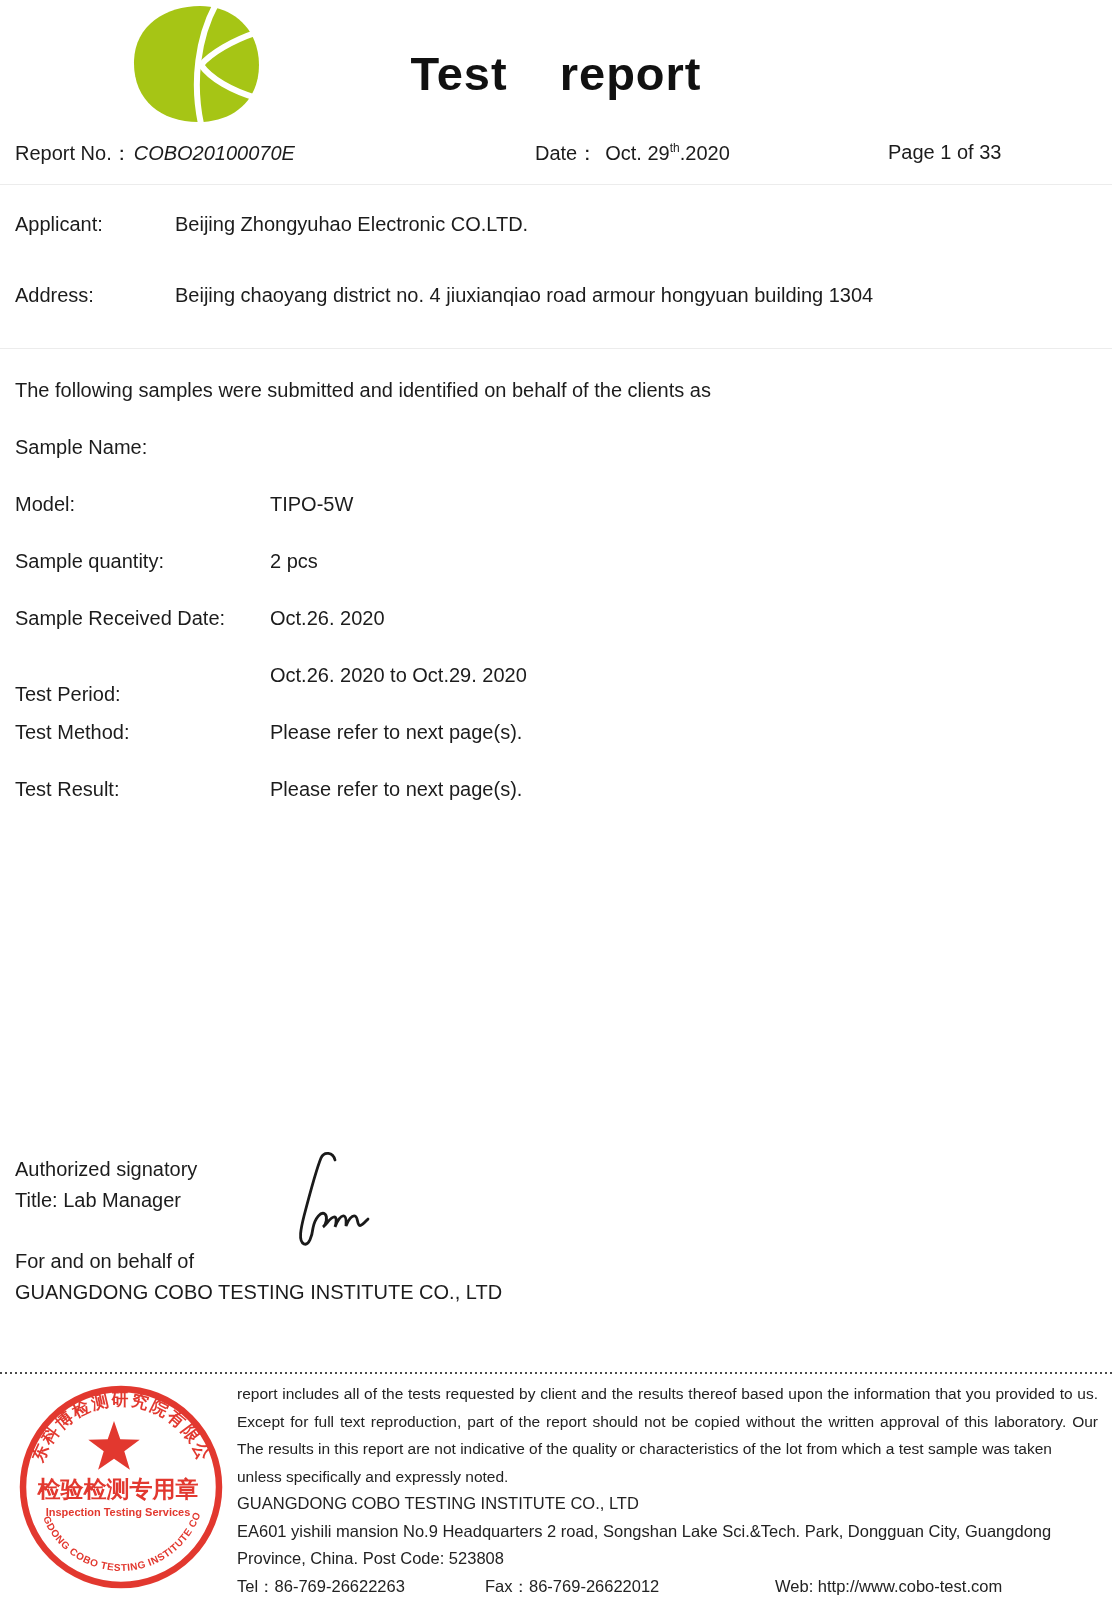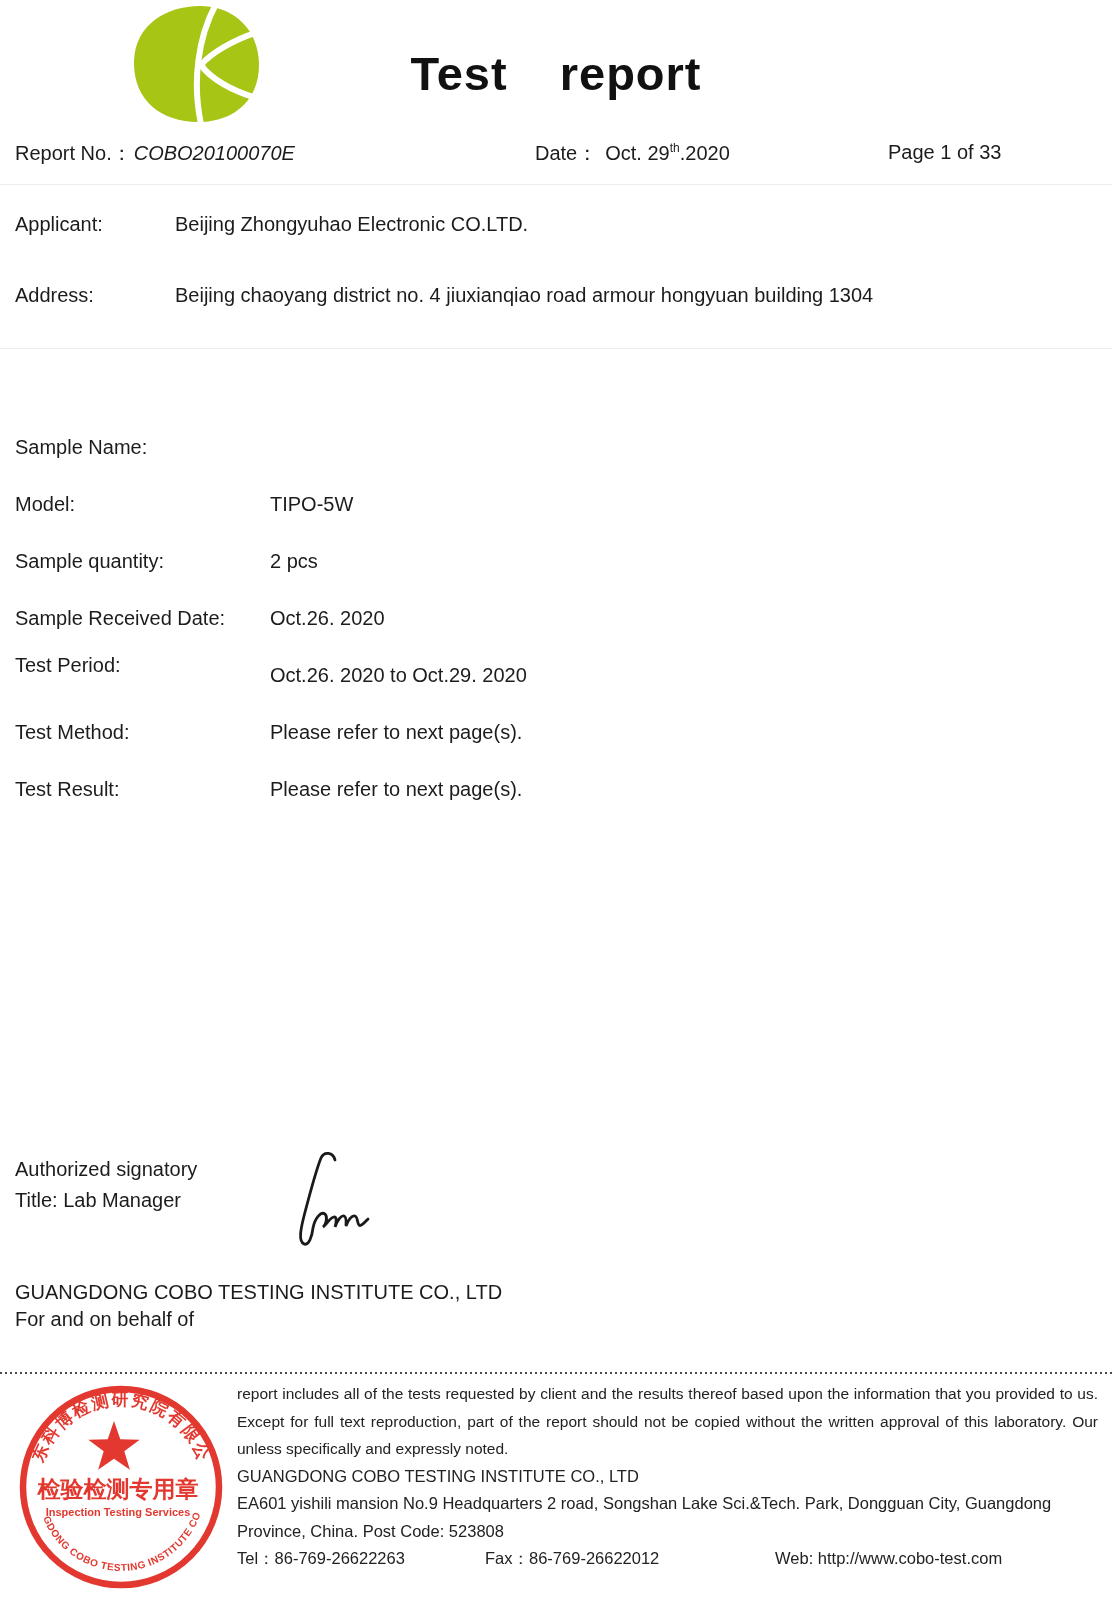--- a/index.html
+++ b/index.html
@@ -66,54 +66,55 @@
   <div class="abs hairline" style="top:184px;"></div>
 
   <div class="abs lbl" style="left:15px;top:213px;">Applicant:</div>
   <div class="abs val" style="left:175px;top:213px;">Beijing Zhongyuhao Electronic CO.LTD.</div>
 
   <div class="abs lbl" style="left:15px;top:284px;">Address:</div>
   <div class="abs val" style="left:175px;top:284px;">Beijing chaoyang district no. 4 jiuxianqiao road armour hongyuan building 1304</div>
 
   <div class="abs hairline" style="top:348px;"></div>
 
+  <div class="abs val" style="left:15px;top:379px;">The following samples were submitted and identified on behalf of the clients as</div>
 
   <div class="abs lbl" style="left:15px;top:436px;">Sample Name:</div>
 
   <div class="abs lbl" style="left:15px;top:493px;">Model:</div>
   <div class="abs val" style="left:270px;top:493px;">TIPO-5W</div>
 
   <div class="abs lbl" style="left:15px;top:550px;">Sample quantity:</div>
   <div class="abs val" style="left:270px;top:550px;">2 pcs</div>
 
   <div class="abs lbl" style="left:15px;top:607px;">Sample Received Date:</div>
   <div class="abs val" style="left:270px;top:607px;">Oct.26. 2020</div>
 
-  <div class="abs lbl" style="left:15px;top:654px;">Test Period:</div>
+  <div class="abs lbl" style="left:15px;top:683px;">Test Period:</div>
   <div class="abs val" style="left:270px;top:664px;">Oct.26. 2020 to Oct.29. 2020</div>
 
   <div class="abs lbl" style="left:15px;top:721px;">Test Method:</div>
   <div class="abs val" style="left:270px;top:721px;">Please refer to next page(s).</div>
 
   <div class="abs lbl" style="left:15px;top:778px;">Test Result:</div>
   <div class="abs val" style="left:270px;top:778px;">Please refer to next page(s).</div>
 
   <div class="abs val" style="left:15px;top:1158px;">Authorized signatory</div>
   <div class="abs val" style="left:15px;top:1189px;">Title: Lab Manager</div>
 
   <div class="abs" style="left:280px;top:1148px;width:120px;height:105px;">
     <svg width="120" height="105" viewBox="0 0 120 105">
       <path d="M55,12 C53,4 44,3 41,10 C36,22 30,45 24,68 C21,80 18,93 24,96 C29,98 32,88 33,80
                C35,70 41,63 45,66 C48,69 46,77 43,79 C47,76 51,68 55,69 C57,70 56,76 55,79
                C57,73 61,67 64,68 C67,69 66,75 66,78 C68,72 72,67 75,68 C78,69 77,75 79,77
                C81,79 85,74 88,71" fill="none" stroke="#1a1a1a" stroke-width="2.8" stroke-linecap="round"></path>
     </svg>
   </div>
 
-  <div class="abs val" style="left:15px;top:1308px;">For and on behalf of</div>
+  <div class="abs val" style="left:15px;top:1250px;">For and on behalf of</div>
   <div class="abs val" style="left:15px;top:1281px;">GUANGDONG COBO TESTING INSTITUTE CO., LTD</div>
 
   <div class="abs dotline"></div>
 
   <div class="abs stampwrap" style="left:14px;top:1380px;width:214px;height:214px;">
     <svg width="214" height="214" viewBox="0 0 214 214" style="opacity:.93;">
       <defs>
         <path id="arcTop" d="M 27.8,85.8 A 82,82 0 0 1 186.2,85.8"></path>
         <path id="arcBottom" d="M 28.1,135.7 A 84,84 0 0 0 185.9,135.7"></path>
       </defs>
@@ -127,20 +128,21 @@
       <text font-size="10" font-weight="bold" fill="#e02a20" letter-spacing=".5">
         <textPath href="#arcBottom" startOffset="50%" text-anchor="middle">GUANGDONG COBO TESTING INSTITUTE CO.,LTD</textPath>
       </text>
     </svg>
   </div>
 
 
   <div class="abs disc" style="left:237px;top:1380px;width:861px;">
     <div class="just">report includes all of the tests requested by client and the results thereof based upon the information that you provided to us.</div>
     <div class="just">Except for full text reproduction, part of the report should not be copied without the written approval of this laboratory. Our</div>
+    <div>The results in this report are not indicative of the quality or characteristics of the lot from which a test sample was taken</div>
     <div>unless specifically and expressly noted.</div>
     <div class="fline">GUANGDONG COBO TESTING INSTITUTE CO., LTD</div>
     <div class="fline">EA601 yishili mansion No.9 Headquarters 2 road, Songshan Lake Sci.&amp;Tech. Park, Dongguan City, Guangdong</div>
     <div class="fline">Province, China. Post Code: 523808</div>
     <div class="fline" style="position:relative;height:28px;">
       <span class="abs" style="left:0;"><span>Tel：</span><span>86-769-26622263</span></span>
       <span class="abs" style="left:248px;"><span>Fax：</span><span>86-769-26622012</span></span>
       <span class="abs" style="left:538px;"><span>Web:</span> <span>http://www.cobo-test.com</span></span>
     </div>
   </div>

